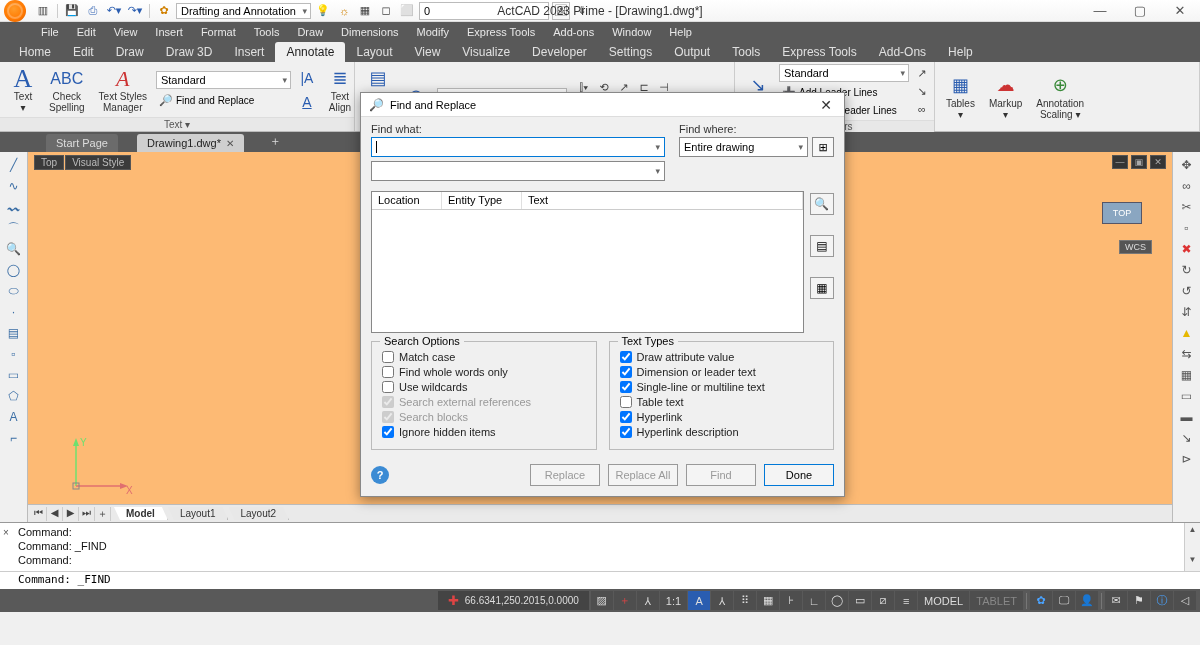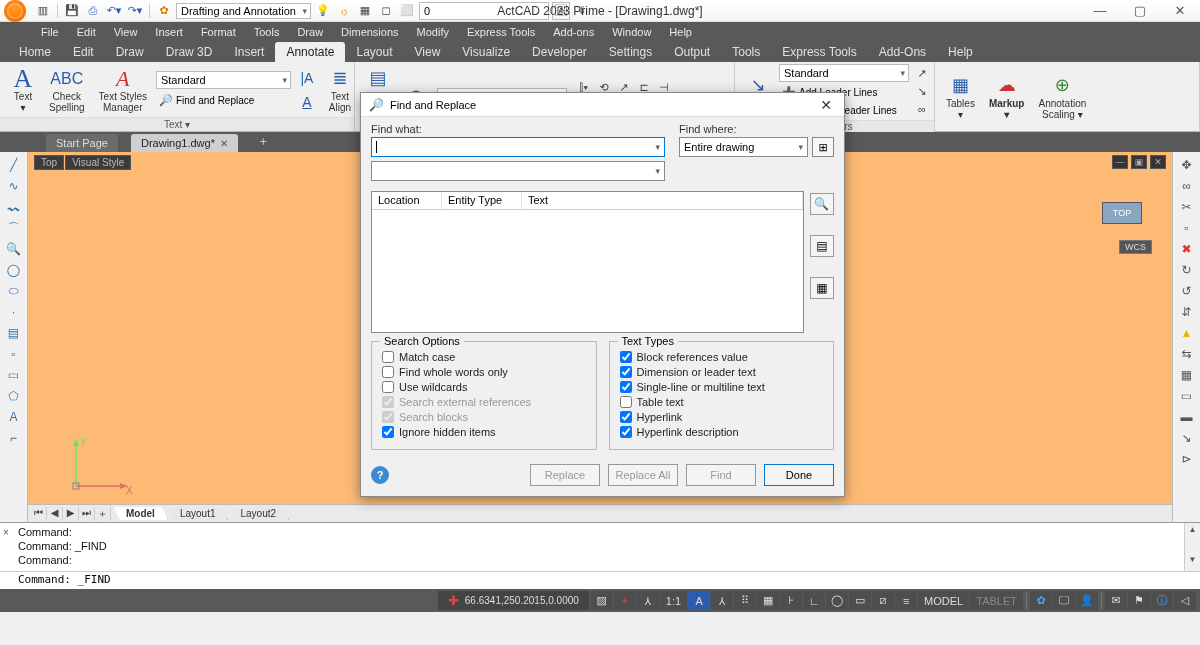--- a/index.html
+++ b/index.html
@@ -35,21 +35,21 @@
 .rpanel-title{height:15px;font-size:10px;color:#555;text-align:center;background:#e8e8e8;border-top:1px solid #ddd;padding:0 4px;display:flex;justify-content:center;align-items:center;gap:3px;}
 .rbtn-v{display:flex;flex-direction:column;align-items:center;justify-content:center;gap:1px;padding:2px 5px;cursor:pointer;font-size:10px;color:#333;text-align:center;line-height:11px;}
 .ricon{width:24px;height:24px;display:flex;align-items:center;justify-content:center;font-size:18px;}
 .small-combo{height:18px;border:1px solid #bbb;background:#fff;font-size:11px;padding:0 16px 0 4px;position:relative;display:flex;align-items:center;}
 .small-combo::after{content:"▾";position:absolute;right:3px;font-size:9px;color:#666;}
 .rrow-btn{display:flex;align-items:center;gap:3px;font-size:10px;padding:1px 3px;cursor:pointer;}
 .rrow-btn .sicn{width:14px;height:14px;display:flex;align-items:center;justify-content:center;font-size:11px;}
 
 
 .doctabs{height:20px;background:#595959;display:flex;align-items:flex-end;padding-left:46px;gap:0;}
-.dtab{font-size:11px;padding:3px 10px;color:#ddd;background:#6b6b6b;border-radius:3px 3px 0 0;margin-right:13px;cursor:pointer;display:flex;align-items:center;gap:5px;}
+.dtab{font-size:11px;padding:3px 10px;color:#ddd;background:#6b6b6b;border-radius:3px 3px 0 0;margin-right:19px;cursor:pointer;display:flex;align-items:center;gap:5px;}
 .dtab.active{background:#cfcfcf;color:#222;}
 .dtab .x{font-size:10px;color:#555;}
 .dtab-add{color:#ddd;padding:2px 6px;font-size:12px;cursor:pointer;}
 
 
 .workspace{position:relative;height:370px;background:#000;display:flex;}
 .ltoolbar{width:28px;background:#f0f0f0;border-right:1px solid #bbb;display:flex;flex-direction:column;align-items:center;gap:3px;padding-top:4px;}
 .ltoolbar .tb{width:20px;height:18px;display:flex;align-items:center;justify-content:center;font-size:12px;color:#3b6ea5;cursor:pointer;}
 .rtoolbar{width:28px;background:#f0f0f0;border-left:1px solid #bbb;display:flex;flex-direction:column;align-items:center;gap:3px;padding-top:4px;}
 .rtoolbar .tb{width:20px;height:18px;display:flex;align-items:center;justify-content:center;font-size:12px;color:#555;cursor:pointer;}
@@ -301,21 +301,21 @@
 
   <div class="rpanel" style="flex:1;">
     <div class="rpanel-body" style="justify-content:flex-start;">
       <div class="rbtn-v">
           <div class="ricon" style="color:#2a5db0;">▦</div>
           <span style="white-space:pre;">Tables
 ▾</span>
         </div>
       <div class="rbtn-v">
           <div class="ricon" style="color:#c33;">☁</div>
-          <span style="white-space:pre;font-weight:bold;">Markup
+          <span style="white-space:pre;">Markup
 ▾</span>
         </div>
       <div class="rbtn-v">
           <div class="ricon" style="color:#3a8a3a;">⊕</div>
           <span style="white-space:pre;">Annotation
 Scaling ▾</span>
         </div>
     </div>
   </div>
 </div>
@@ -528,21 +528,21 @@
           </label>
         <label class="chk">
             <input type="checkbox" checked="" style="">
             <span>Ignore hidden items</span>
           </label>
       </div>
       <div class="fieldset">
         <div class="legend">Text Types</div>
         <label class="chk">
             <input type="checkbox" checked="" style="">
-            <span>Block references value</span>
+            <span>Draw attribute value</span>
           </label>
         <label class="chk">
             <input type="checkbox" checked="" style="">
             <span>Dimension or leader text</span>
           </label>
         <label class="chk">
             <input type="checkbox" checked="" style="">
             <span>Single-line or multiline text</span>
           </label>
         <label class="chk">

